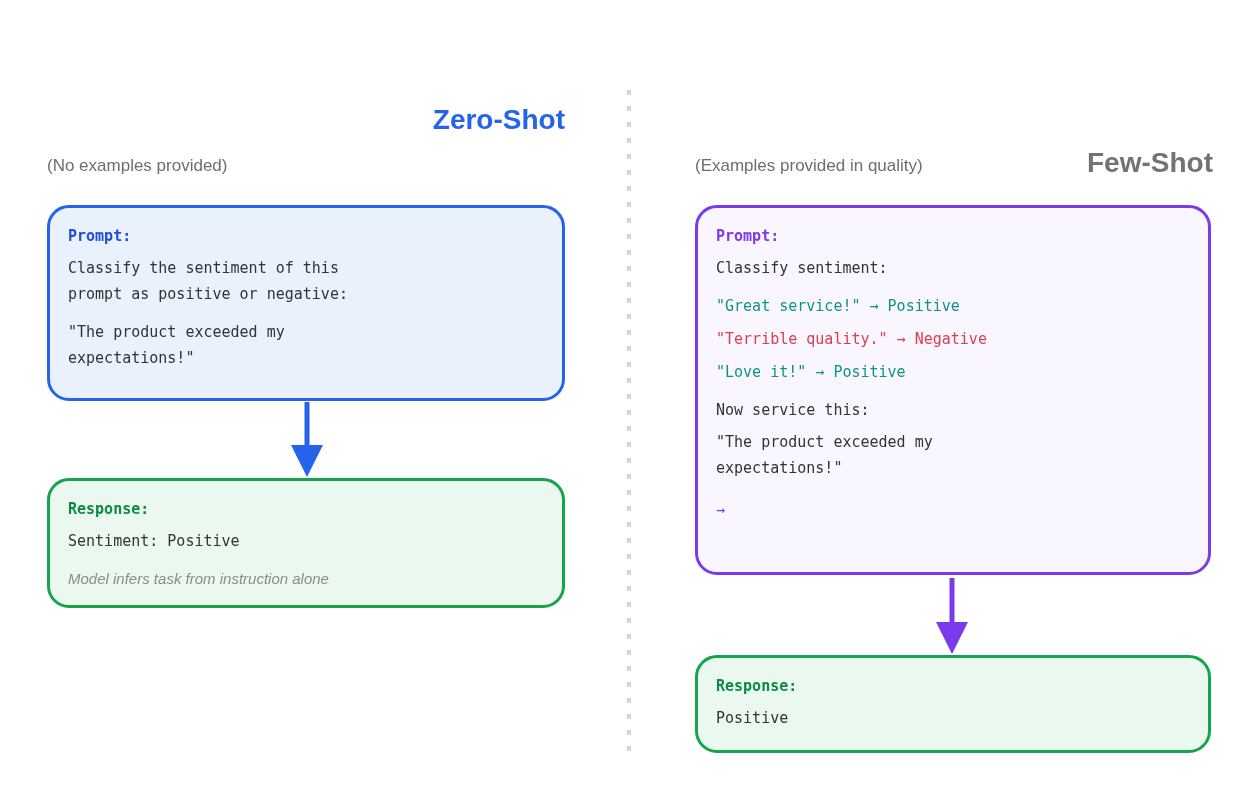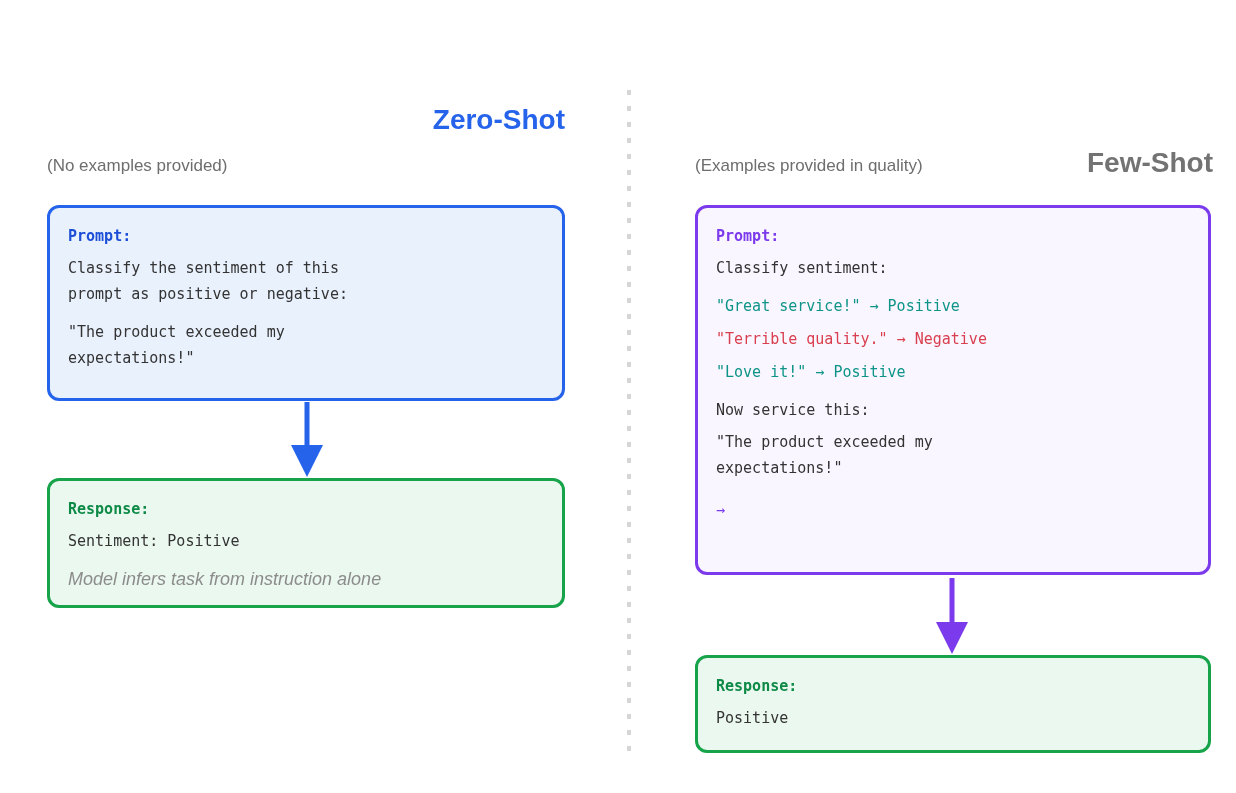--- a/index.html
+++ b/index.html
@@ -25,21 +25,21 @@
     position:absolute;top:156px;width:518px;
     text-align:left;font-size:17px;color:#6e6e6e;
   }
   .col-subtitle.zero{left:47px;}
   .col-subtitle.few{left:695px;}
   .divider{
     position:absolute;left:627px;top:90px;width:4px;height:672px;
     background:repeating-linear-gradient(to bottom,#d6d6d6 0px,#d6d6d6 5px,transparent 5px,transparent 16px);
   }
   .card{
-    position:absolute;box-sizing:border-box;border-radius:12px;
+    position:absolute;box-sizing:border-box;border-radius:22px;
     padding:15px 18px;
     font-family:"DejaVu Sans Mono", monospace;font-size:15px;color:#333333;
   }
   .card.zero-prompt{
     left:47px;top:205px;width:518px;height:196px;
     border:3px solid #2563eb;background:#e9f1fd;
   }
   .card.zero-response{
     left:47px;top:478px;width:518px;height:130px;
     border:3px solid #16a34a;background:#eaf8ef;
@@ -58,21 +58,21 @@
   .card-label.green{color:#0e8a47;}
   .card-line{line-height:26px;margin:6px 0 0 0;white-space:pre-line;}
   .card-para{margin-top:12px;}
   .examples{margin-top:12px;}
   .example-line{line-height:26px;margin:7px 0;white-space:pre-line;}
   .example-line.positive{color:#0d9488;}
   .example-line.negative{color:#d9404f;}
   .cursor-line{color:#7c3aed;margin-top:16px;line-height:26px;}
   .note-line{
     font-family:"Liberation Sans", sans-serif;font-style:italic;
-    color:#8c8c8c;font-size:18px;line-height:22px;margin-top:14px;
+    color:#8c8c8c;font-size:15px;line-height:22px;margin-top:14px;
   }
   .arrow{position:absolute;}
   .arrow.zero{left:287px;top:402px;}
   .arrow.few{left:932px;top:578px;}
 </style>
 </head>
 <body>
 
 <div class="canvas">
 

